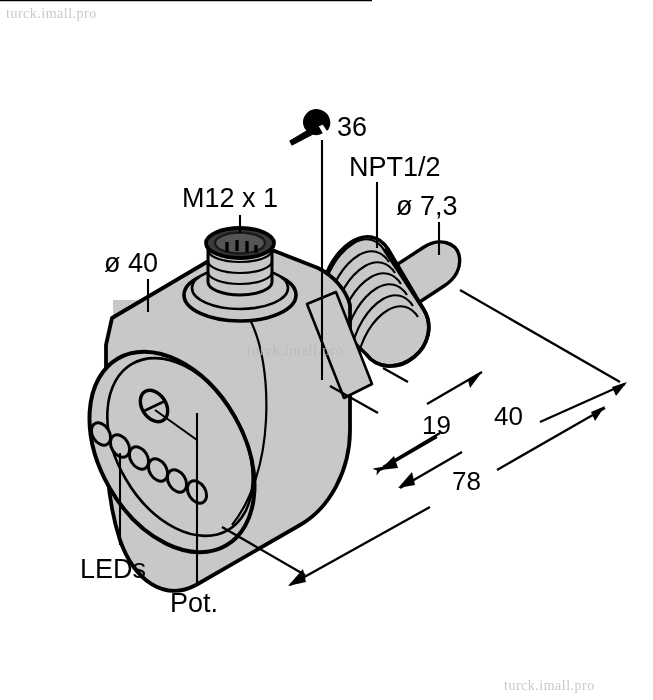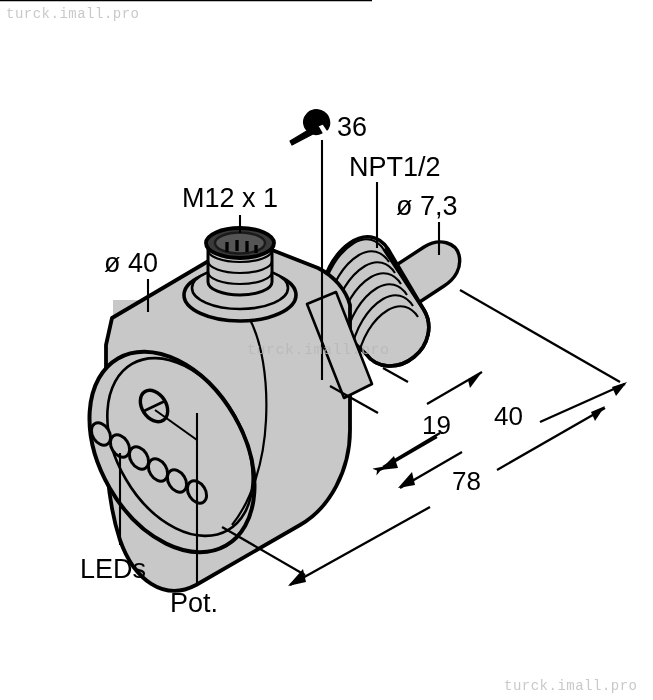--- a/index.html
+++ b/index.html
@@ -24,21 +24,21 @@
   svg.drawing {
     position: absolute;
     left: 0; top: 0;
     width: 653px;
     height: 700px;
     display: block;
   }
   .wm {
     position: absolute;
     color: #c9c9c9;
-    font-family: Liberation Mono, monospace;
+    font-family: Liberation Serif, serif;
     font-size: 14px;
     letter-spacing: 0.5px;
     white-space: nowrap;
     user-select: none;
   }
   .wm-tl { left: 6px;  top: 6px; }
   .wm-br { left: 504px; top: 678px; }
   .wm-ctr {
     left: 247px; top: 342px;
     font-size: 15px;

